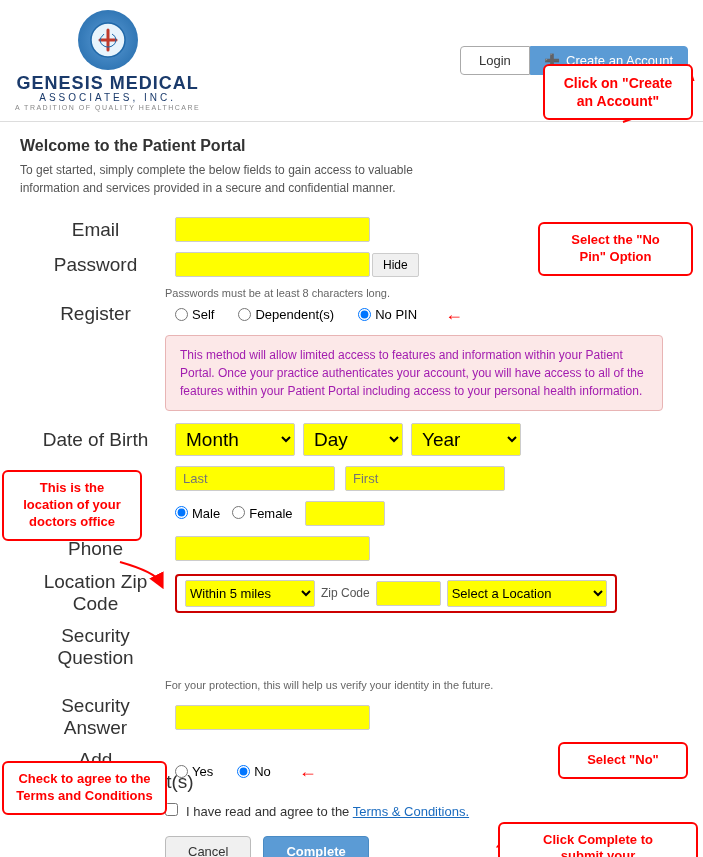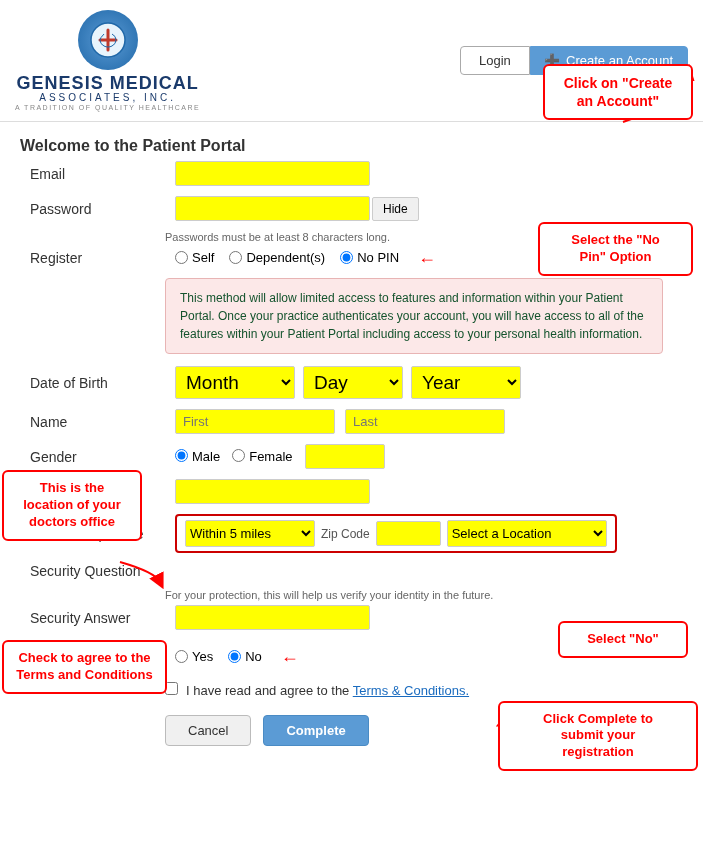--- a/index.html
+++ b/index.html
@@ -113,23 +113,23 @@
       position: relative;
     }
     .form-row {
       display: flex;
       align-items: center;
       margin-bottom: 10px;
       padding-left: 10px;
     }
     .form-label {
       width: 145px;
-      text-align: left;
+      text-align: center;
       padding-right: 14px;
-      font-size: 14px;
+      font-size: 19px;
       color: #333;
       flex-shrink: 0;
     }
     .form-control {
       background: #ffff00;
       border: 1px solid #ccc;
       padding: 4px 7px;
       font-size: 13px;
       border-radius: 2px;
     }
@@ -159,41 +159,41 @@
       color: #666;
       margin-top: 2px;
       padding-left: 145px;
       margin-bottom: 4px;
     }
 
     
     .radio-group {
       display: flex;
       align-items: center;
-      gap: 15px;
+      gap: 24px;
     }
     .radio-group label {
       display: flex;
       align-items: center;
       gap: 4px;
       cursor: pointer;
       font-size: 13px;
     }
 
     
     .info-box {
       background: #fce8e8;
       border: 1px solid #e8b4b4;
       border-radius: 4px;
       padding: 10px 14px;
       margin-left: 145px;
       margin-bottom: 12px;
       margin-right: 20px;
       font-size: 12px;
-      color: #14532d;
+      color: #a21caf;
       line-height: 1.5;
     }
 
     
     .dob-row {
       display: flex;
       gap: 8px;
       align-items: center;
     }
     .dob-row select {
@@ -428,20 +428,21 @@
     <svg class="arrow-overlay" style="top:380px; left:0; width:180px; height:100px;">
       <defs>
           <marker id="ah2" markerWidth="8" markerHeight="8" refX="4" refY="4" orient="auto">
             <path d="M0,0 L8,4 L0,8 Z" fill="red"></path>
           </marker>
         </defs>
       <path d="M 120,60 Q 155,70 160,80" stroke="red" stroke-width="2" fill="none" marker-end="url(#ah2)"></path>
     </svg>
 
     <h1 class="page-title">Welcome to the Patient Portal</h1>
+    <p class="page-subtitle">To get started, simply complete the below fields to gain access to valuable information and services provided in a secure and confidential manner.</p>
 
     <div class="form-section">
 
       <div class="form-row">
         <label class="form-label">Email</label>
         <input type="email" class="form-control wide" style="">
       </div>
 
       <div class="form-row">
         <label class="form-label">Password</label>
@@ -489,22 +490,22 @@
           <select class="year">
             <option value="">Year</option>
             <option>2000</option><option>1999</option><option>1998</option>
           </select>
         </div>
       </div>
 
       <div class="form-row">
         <label class="form-label">Name</label>
         <div class="name-row">
+          <input type="text" placeholder="Last" style="">
           <input type="text" placeholder="First" style="">
-          <input type="text" placeholder="Last" style="">
         </div>
       </div>
 
       <div class="form-row">
         <label class="form-label">Gender</label>
         <div class="gender-row">
           <label>
             <input type="radio" name="gender" value="Male" checked="" style="">
             <span>Male</span>
           </label>

